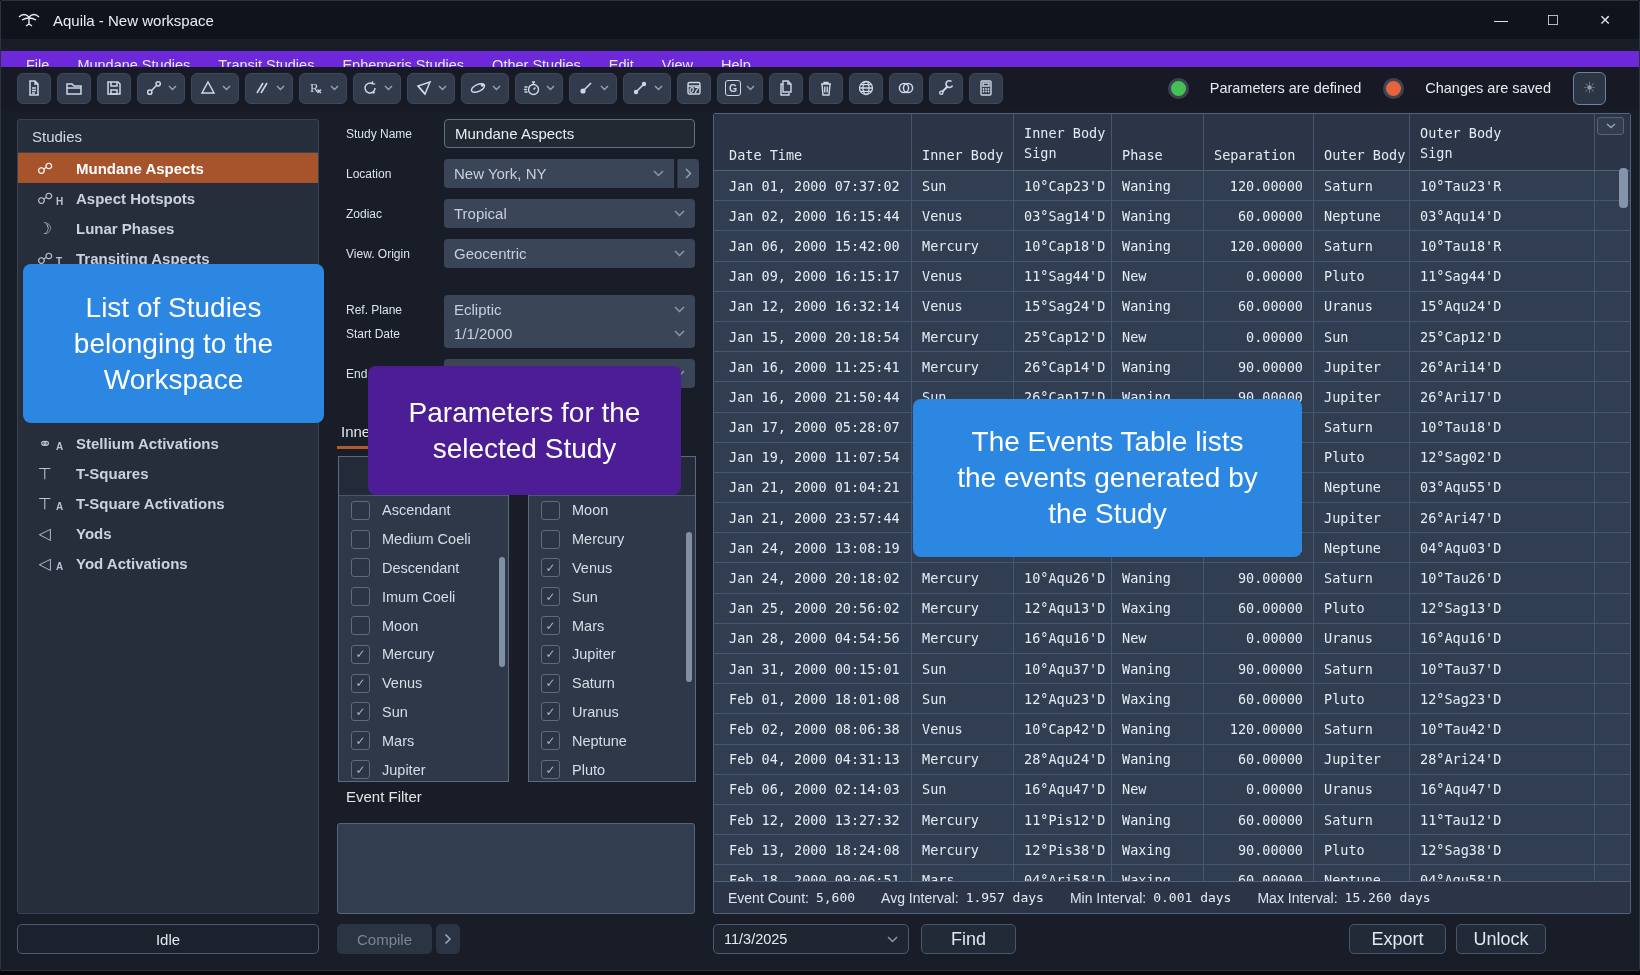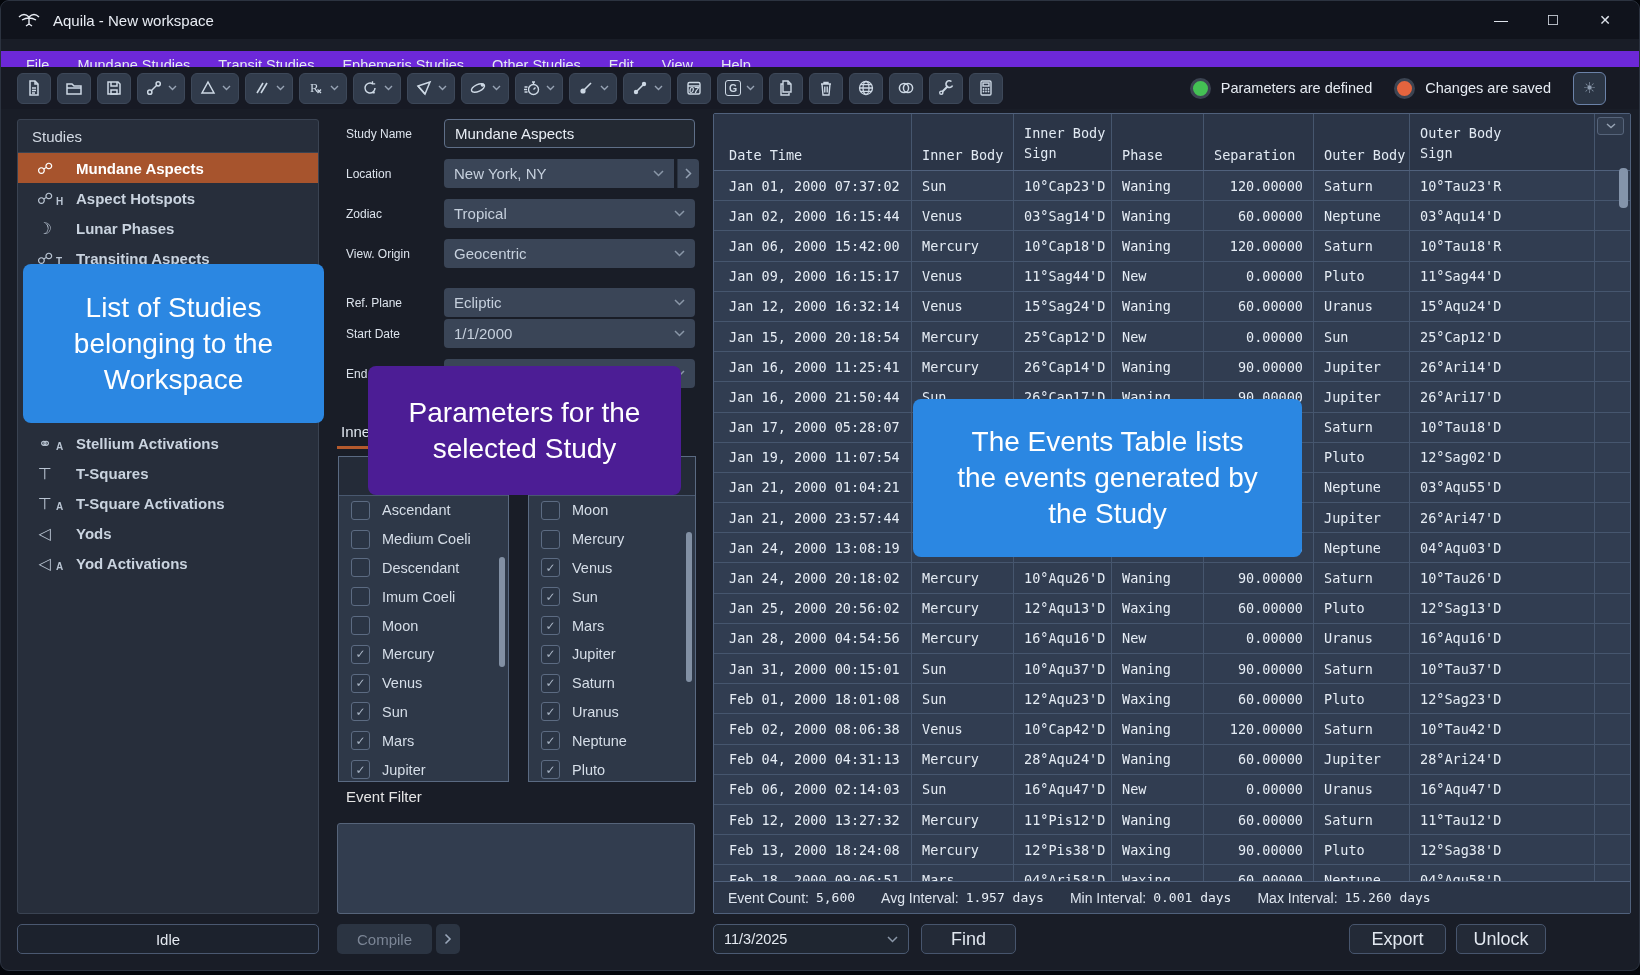--- a/index.html
+++ b/index.html
@@ -1,38 +1,38 @@
 <!DOCTYPE html>
 <html><head>
 <meta charset="utf-8">
 <style>
   html,body{margin:0;padding:0;background:#04060b;font-family:"Liberation Sans","DejaVu Sans",sans-serif;}
   .stage{position:relative;width:1640px;height:975px;overflow:hidden;}
-  .window{position:absolute;left:0;top:0;width:1640px;height:971px;background:#191d27;border-radius:9px;overflow:hidden;border:1px solid #2c3340;box-sizing:border-box;}
+  .window{position:absolute;left:0;top:0;width:1640px;height:971px;background:#191d27;border-radius:2px;overflow:hidden;border:1px solid #2c3340;box-sizing:border-box;}
   
   .titlebar{position:absolute;left:0;top:0;width:100%;height:38px;background:#10131c;display:flex;align-items:center;}
   .title-text{color:#e9edf4;font-size:15px;margin-left:12px;}
   .logo{margin-left:16px;display:flex;align-items:center;}
   .wincontrols{position:absolute;right:8px;top:0;height:38px;display:flex;align-items:center;}
   .winbtn{width:52px;height:38px;display:flex;align-items:center;justify-content:center;color:#dfe4ec;font-size:14px;cursor:default;}
   
   .menubar{position:absolute;left:0;top:50px;width:100%;height:28px;background:#6d28d9;display:flex;align-items:center;padding-left:11px;box-sizing:border-box;}
   .menu-item{color:#e2e8f0;font-size:14.5px;padding:0 14px;height:100%;display:flex;align-items:center;}
   
   .toolbar{position:absolute;left:0;top:66px;width:100%;height:42px;background:#171a24;display:flex;align-items:center;padding-left:16px;box-sizing:border-box;gap:6px;}
   .tbtn{height:31px;background:#313b4b;border:1px solid #3d4859;border-radius:6px;display:flex;align-items:center;justify-content:center;box-sizing:border-box;padding:0 7px;color:#cdd8e4;}
   .tbtn svg{display:block;}
   .tbtn .dd{margin-left:5px;}
   .cal-num{font-size:9px;font-weight:bold;color:#cdd8e4;position:absolute;margin-top:3px;}
   .cal-wrap{position:relative;display:flex;align-items:center;justify-content:center;font-style:italic;}
   .gbox{border:1.4px solid #cdd8e4;border-radius:3px;width:14px;height:14px;display:flex;align-items:center;justify-content:center;font-size:10.5px;font-weight:bold;}
   .tb-right{position:absolute;right:33px;top:66px;height:42px;display:flex;align-items:center;gap:22px;}
   .statusled{display:flex;align-items:center;gap:10px;}
   .led{width:15px;height:15px;border-radius:50%;border:3px solid #3c4452;box-sizing:content-box;}
-  .led-label{color:#e6ebf2;font-size:14.5px;}
+  .led-label{color:#e6ebf2;font-size:14.5px;margin-left:11px;}
   .theme-btn{width:31px;height:31px;border:1px solid #6b82a8;border-radius:6px;background:#2b3544;display:flex;align-items:center;justify-content:center;color:#8d9bae;font-size:15px;}
   
   .sidebar{position:absolute;left:16px;top:118px;width:302px;height:795px;background:#272e3b;border:1px solid #3a4352;border-radius:3px;box-sizing:border-box;}
   .sidebar-header{height:32px;border-bottom:1px solid #3a4352;display:flex;align-items:center;padding-left:14px;color:#d3dae4;font-size:15px;}
   .study{height:30px;display:flex;align-items:center;color:#c9d3df;font-size:15px;font-weight:600;}
   .study .sicon{width:30px;margin-left:12px;text-align:center;font-size:16px;font-weight:400;color:#b9c4d2;}
   .study .ssub{font-size:10px;font-weight:700;color:#b9c4d2;margin-left:-4px;margin-top:6px;width:10px;}
   .study .slabel{margin-left:10px;}
   .study.selected{background:#a7542d;color:#ffffff;}
   .study.selected .sicon,.study.selected .ssub{color:#ffffff;}
@@ -410,21 +410,21 @@
     </div>
     <div class="frow" style="top:126px;">
       <span class="flabel">View. Origin</span>
       <div class="ffield dfield">
         <span>Geocentric</span>
         <svg width="11" height="7" viewBox="0 0 11 7">
               <polyline points="1,1 5.5,5.5 10,1" fill="none" stroke="#8a97a8" stroke-width="1.5"></polyline>
             </svg>
       </div>
     </div>
-    <div class="frow" style="top:175px;">
+    <div class="frow" style="top:182px;">
       <span class="flabel">Ref. Plane</span>
       <div class="ffield dfield">
         <span>Ecliptic</span>
         <svg width="11" height="7" viewBox="0 0 11 7">
               <polyline points="1,1 5.5,5.5 10,1" fill="none" stroke="#8a97a8" stroke-width="1.5"></polyline>
             </svg>
       </div>
     </div>
     <div class="frow" style="top:206px;">
       <span class="flabel">Start Date</span>

